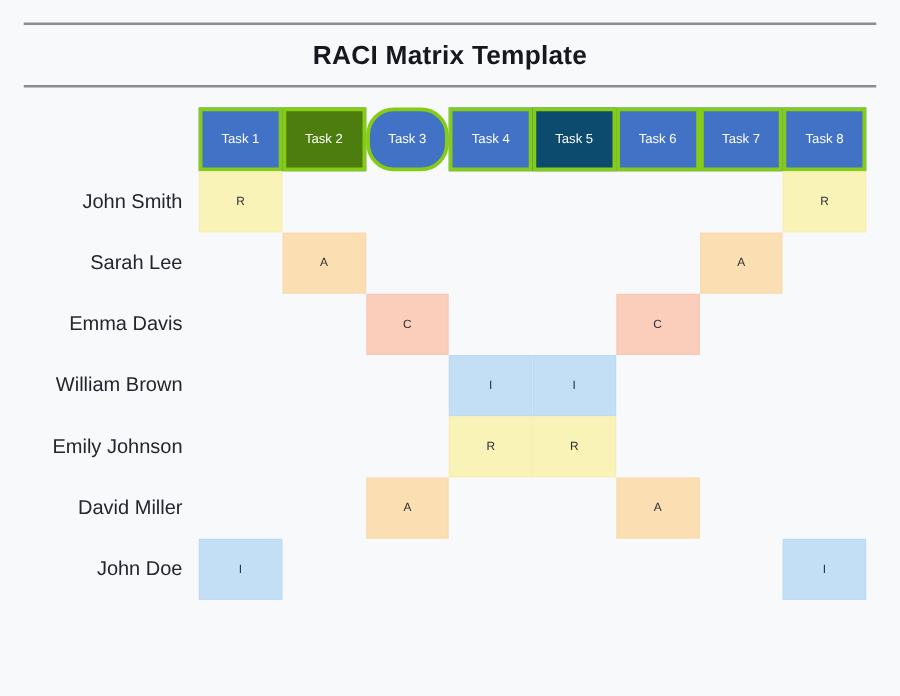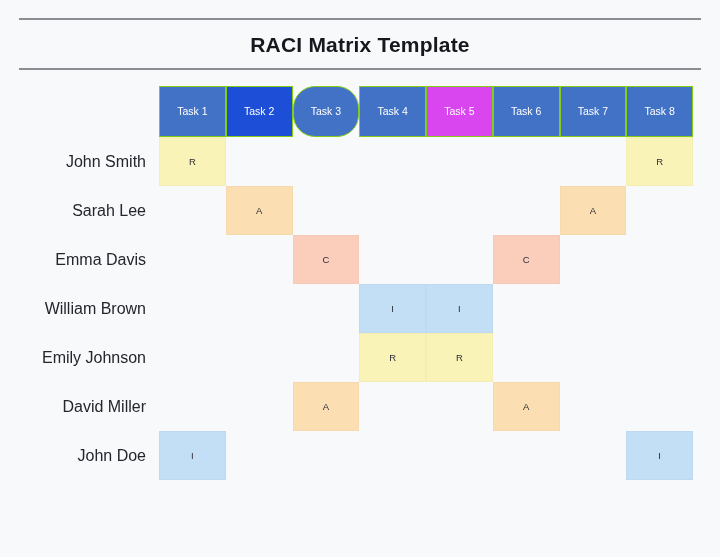--- a/index.html
+++ b/index.html
@@ -66,21 +66,21 @@
     height: 49px;
   }
   th.task-header {
     background: #4272c6;
     color: #ffffff;
     font-size: 10.5px;
     font-weight: normal;
     text-align: center;
     vertical-align: middle;
     height: 49px;
-    border: 1px solid #84cc16;
+    border: 3px solid #84cc16;
     box-sizing: border-box;
   }
   th.task-header .hdr-inner {
     display: block;
     line-height: 1;
   }
 
   td.person-label {
     text-align: right;
     padding-right: 13px;
@@ -132,30 +132,30 @@
           <col class="task-col">
           <col class="task-col">
           <col class="task-col">
       </colgroup>
       <thead>
         <tr>
           <th class="corner"></th>
           <th class="task-header" style="background: rgb(66, 114, 198); color: rgb(255, 255, 255);">
               <span class="hdr-inner">Task 1</span>
             </th>
-          <th class="task-header" style="background: #1d4ed8; color: rgb(255, 255, 255);">
+          <th class="task-header" style="background: #4d7c0f; color: rgb(255, 255, 255);">
               <span class="hdr-inner">Task 2</span>
             </th>
           <th class="task-header" style="background: rgb(66, 114, 198); color: rgb(255, 255, 255); border-radius: 22px;">
               <span class="hdr-inner">Task 3</span>
             </th>
           <th class="task-header" style="background: rgb(66, 114, 198); color: rgb(255, 255, 255); text-align: center;">
               <span class="hdr-inner">Task 4</span>
             </th>
-          <th class="task-header" style="background: #d946ef; color: rgb(255, 255, 255);">
+          <th class="task-header" style="background: #0c4a6e; color: rgb(255, 255, 255);">
               <span class="hdr-inner">Task 5</span>
             </th>
           <th class="task-header" style="background: rgb(66, 114, 198); color: rgb(255, 255, 255);">
               <span class="hdr-inner">Task 6</span>
             </th>
           <th class="task-header" style="background: rgb(66, 114, 198); color: rgb(255, 255, 255);">
               <span class="hdr-inner">Task 7</span>
             </th>
           <th class="task-header" style="background: rgb(66, 114, 198); color: rgb(255, 255, 255);">
               <span class="hdr-inner">Task 8</span>

